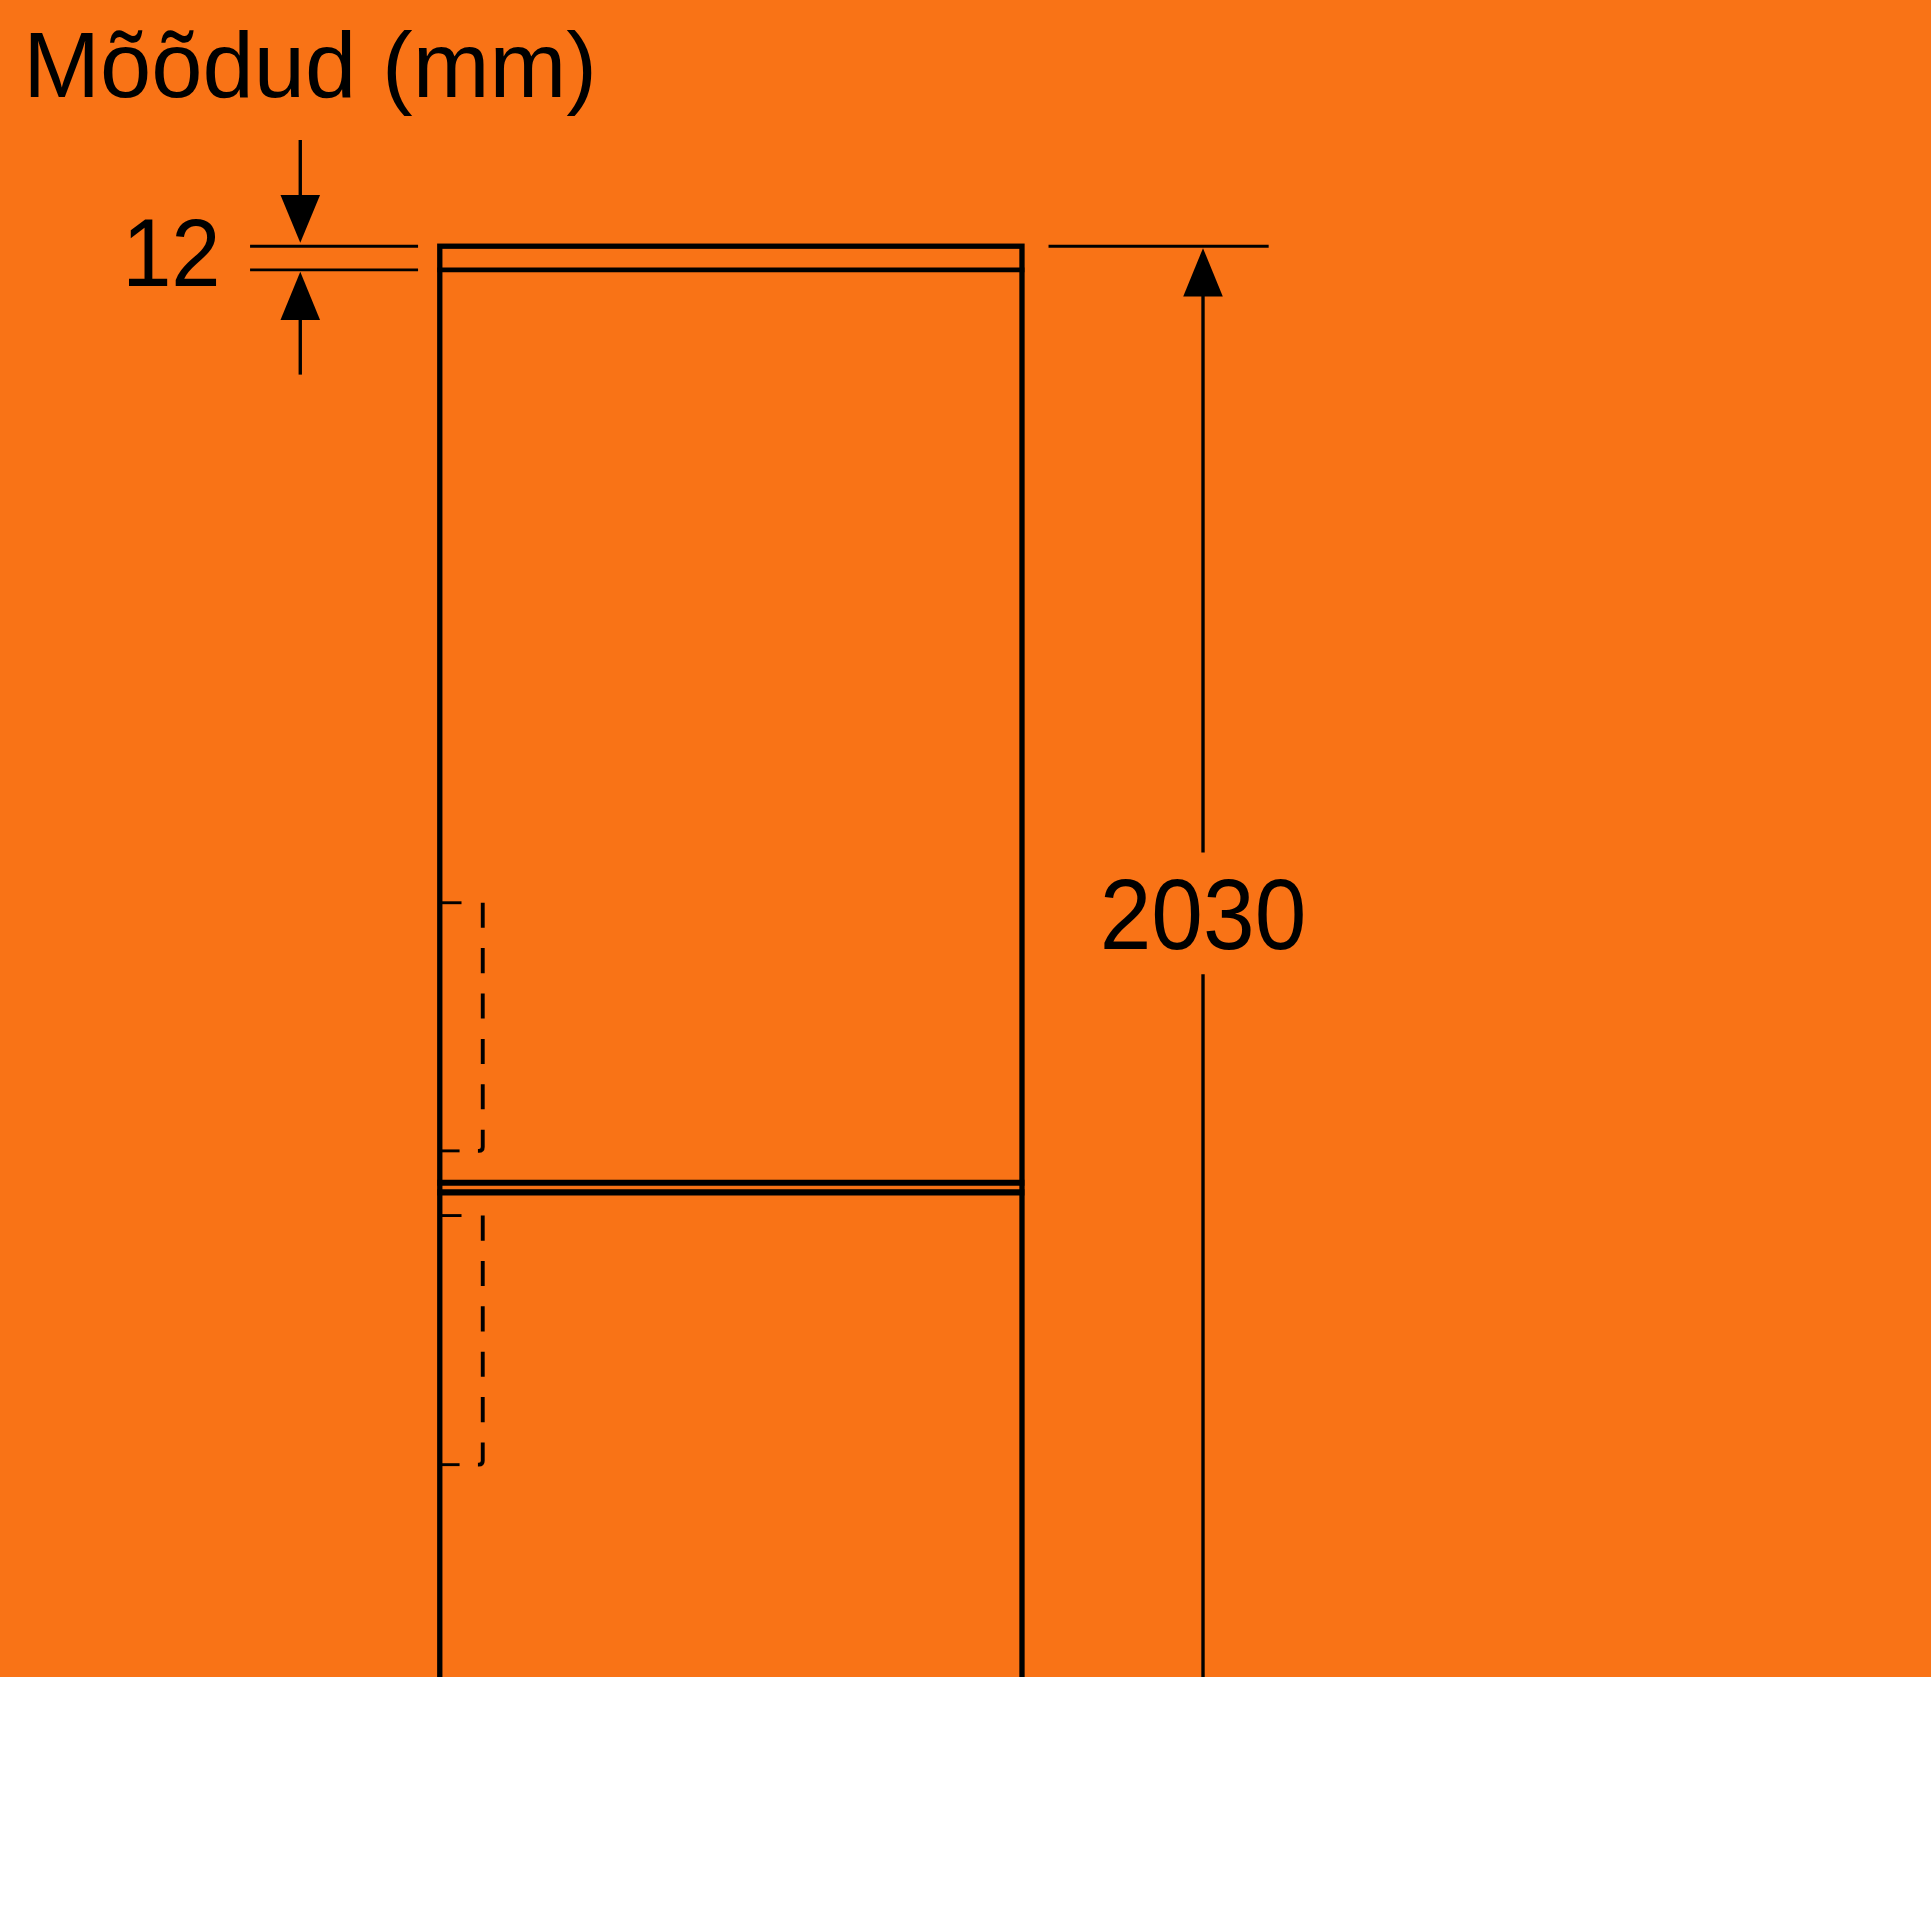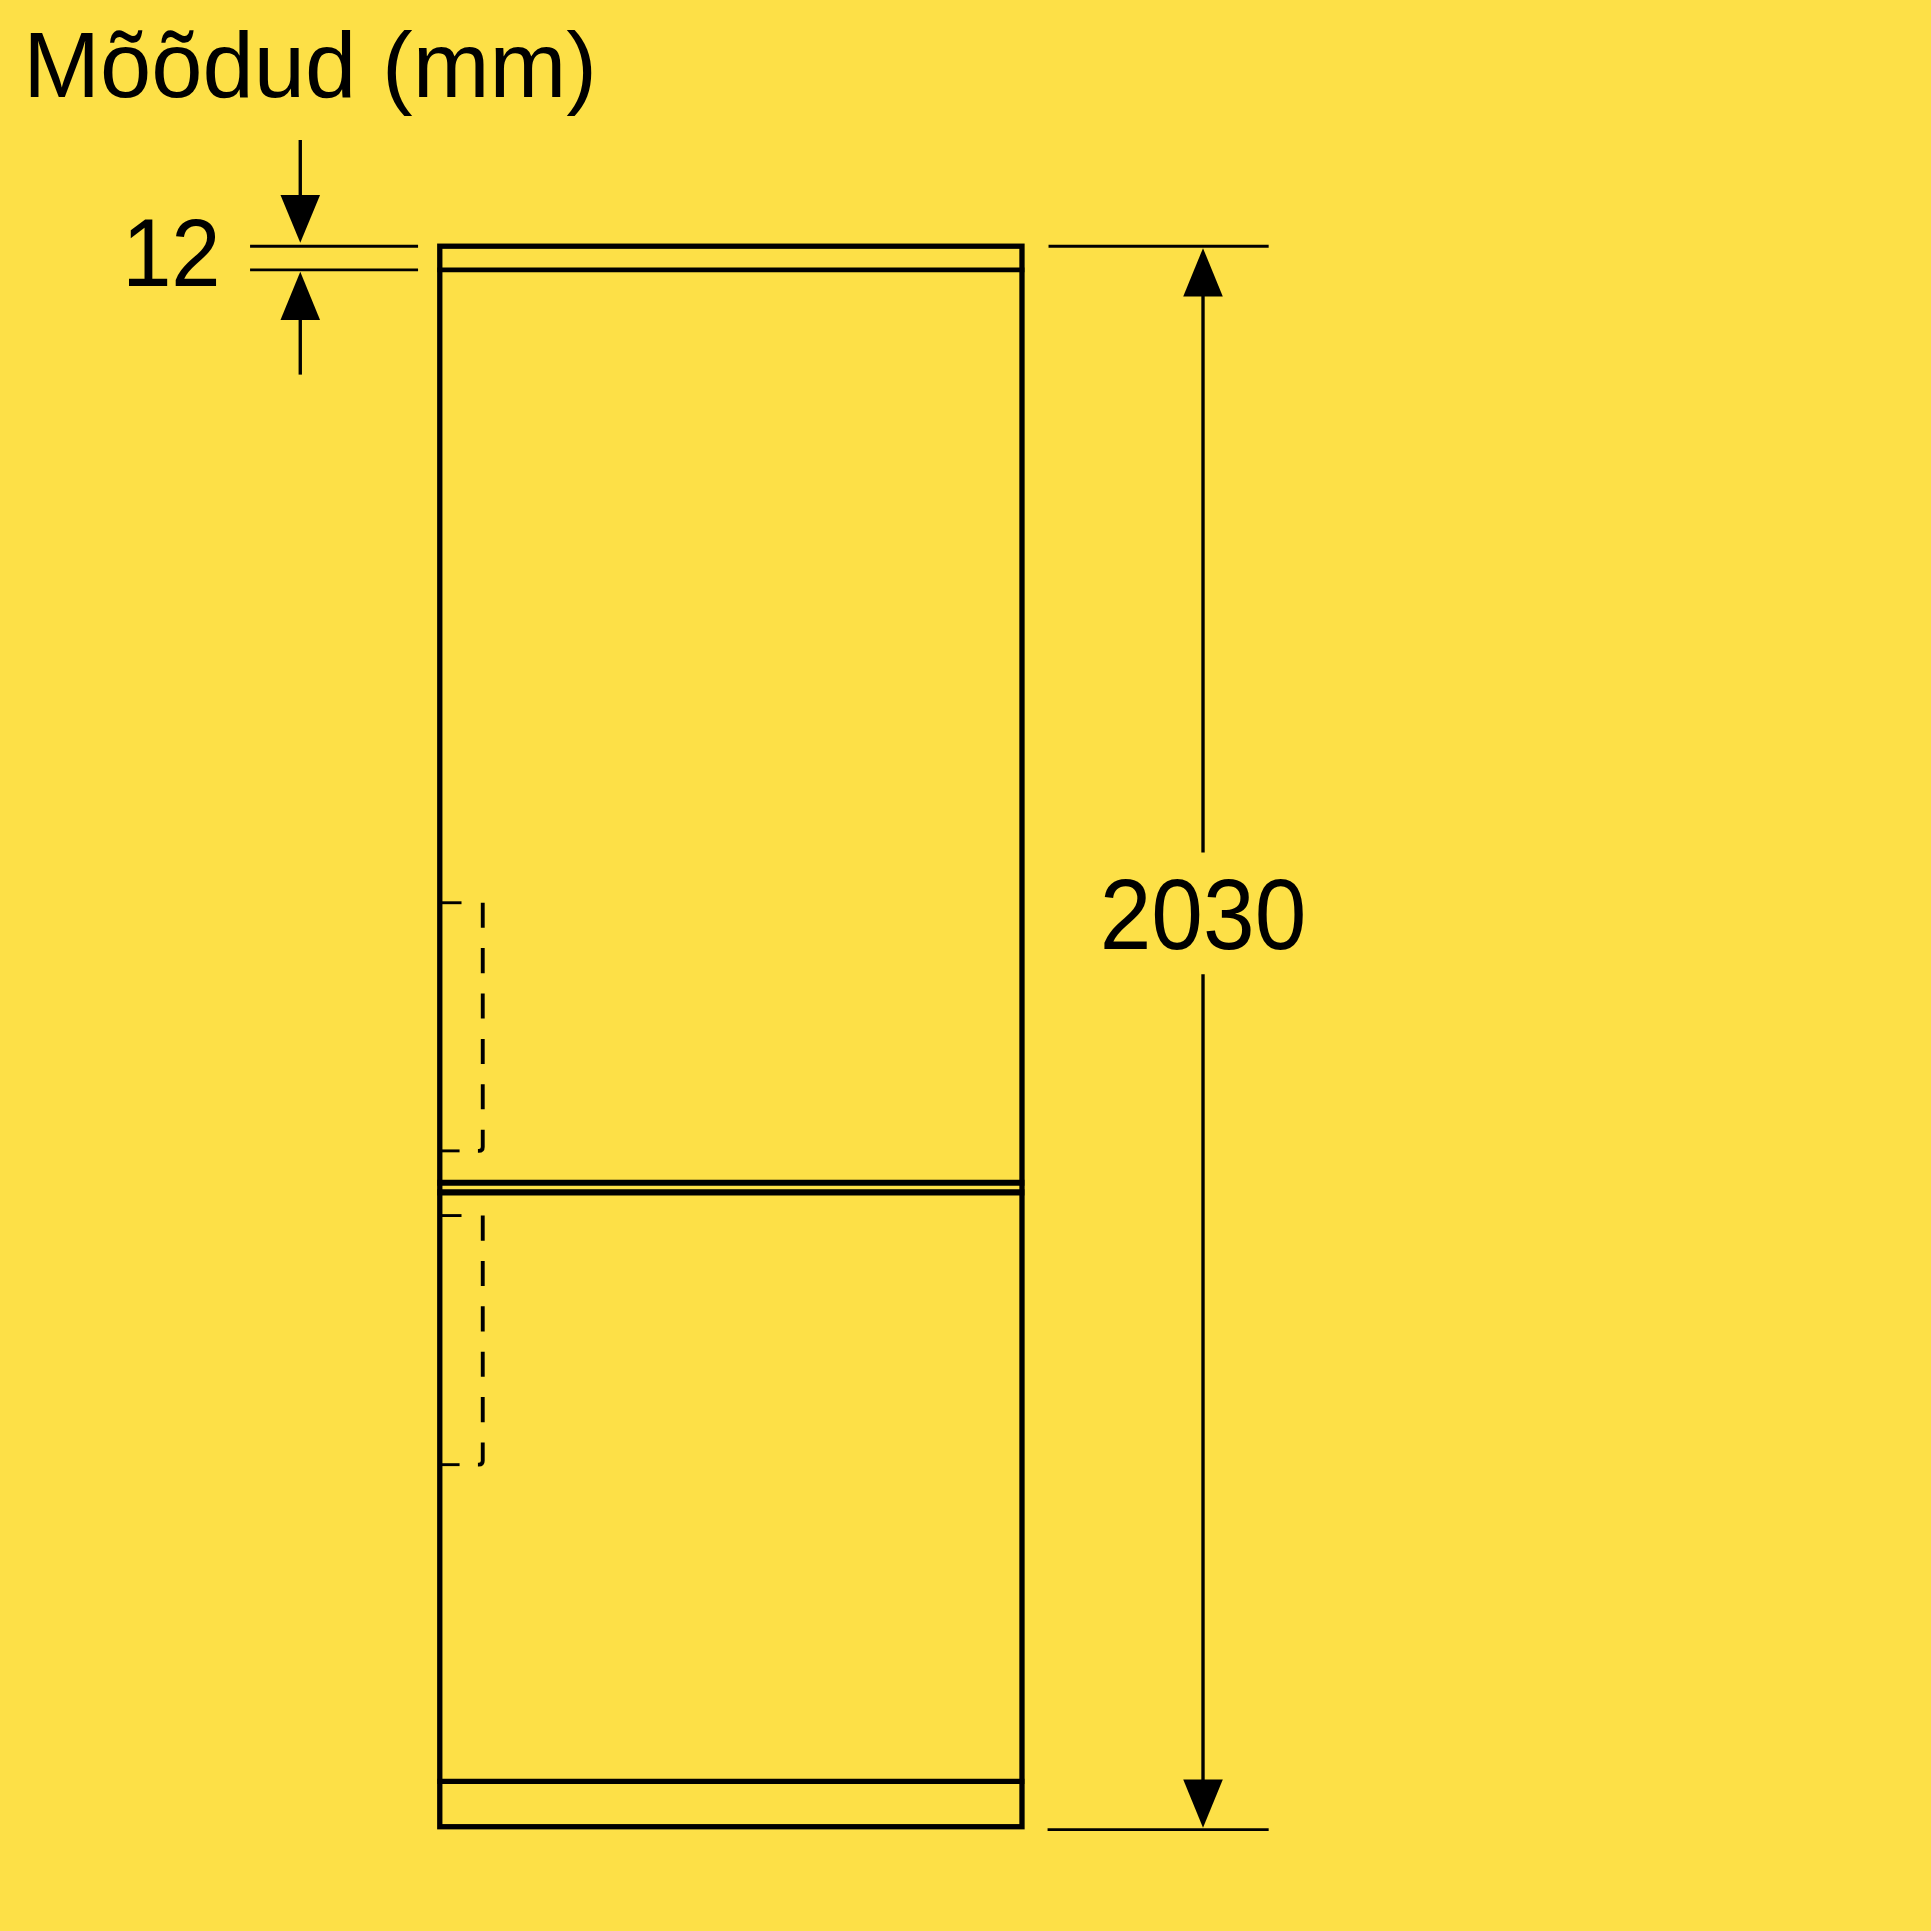--- a/index.html
+++ b/index.html
@@ -1,16 +1,16 @@
 <!DOCTYPE html>
 <html><head>
 <meta charset="utf-8">
 <style>
   html,body{margin:0;padding:0;background:#ffffff;}
-  .page{width:1931px;height:1931px;position:relative;background:#fde047;overflow:hidden;}
+  .page{width:1931px;height:1677px;position:relative;background:#f97316;overflow:hidden;}
   svg text{font-family:"Liberation Sans", sans-serif;fill:#000;}
 </style>
 </head>
 <body>
 <div class="page">
 <svg width="1931" height="1931" viewBox="0 0 2000 2000" xmlns="http://www.w3.org/2000/svg">
 
   <text x="24" y="101" font-size="95.5">Mõõdud (mm)</text>
 
   <rect x="455.5" y="255" width="603" height="1637" fill="none" stroke="#000" stroke-width="5.5"></rect>

